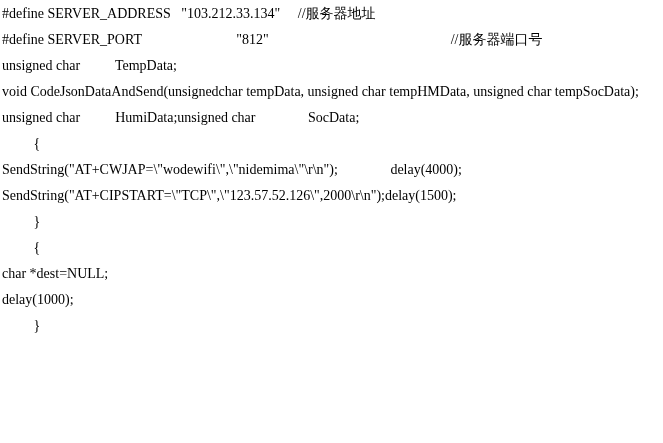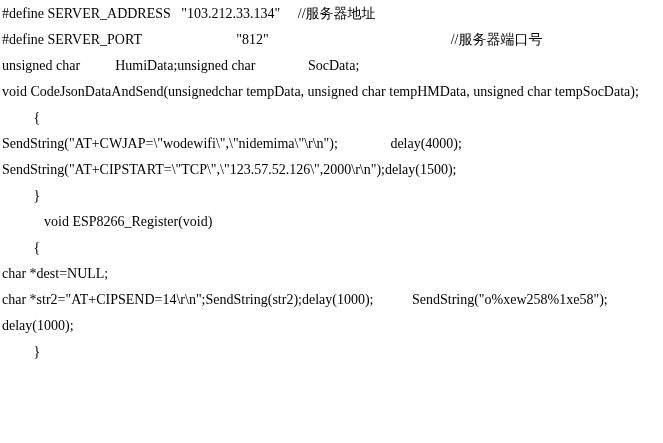--- a/index.html
+++ b/index.html
@@ -28,25 +28,24 @@
     line-height: 26px;
     letter-spacing: 0px;
   }
 </style>
 </head>
 <body>
 
 <div class="code-document" style="background: rgb(255, 255, 255); color: rgb(0, 0, 0);">
     <div class="code-line">#define SERVER_ADDRESS   "103.212.33.134"     //服务器地址</div>
     <div class="code-line">#define SERVER_PORT                           "812"                                                    //服务器端口号</div>
+    <div class="code-line">unsigned char          TempData;</div>
+    <div class="code-line">void CodeJsonDataAndSend(unsignedchar tempData, unsigned char tempHMData, unsigned char tempSocData);</div>
     <div class="code-line">unsigned char          HumiData;unsigned char               SocData;</div>
-    <div class="code-line">void CodeJsonDataAndSend(unsignedchar tempData, unsigned char tempHMData, unsigned char tempSocData);</div>
     <div class="code-line">         {</div>
     <div class="code-line">SendString("AT+CWJAP=\"wodewifi\",\"nidemima\"\r\n");               delay(4000);</div>
     <div class="code-line">SendString("AT+CIPSTART=\"TCP\",\"123.57.52.126\",2000\r\n");delay(1500);</div>
     <div class="code-line">         }</div>
-    <div class="code-line">            void ESP8266_Register(void)</div>
     <div class="code-line">         {</div>
     <div class="code-line">char *dest=NULL;</div>
-    <div class="code-line">char *str2="AT+CIPSEND=14\r\n";SendString(str2);delay(1000);           SendString("o%xew258%1xe58");</div>
     <div class="code-line">delay(1000);</div>
     <div class="code-line">         }</div>
   </div>
 
 </body></html>

